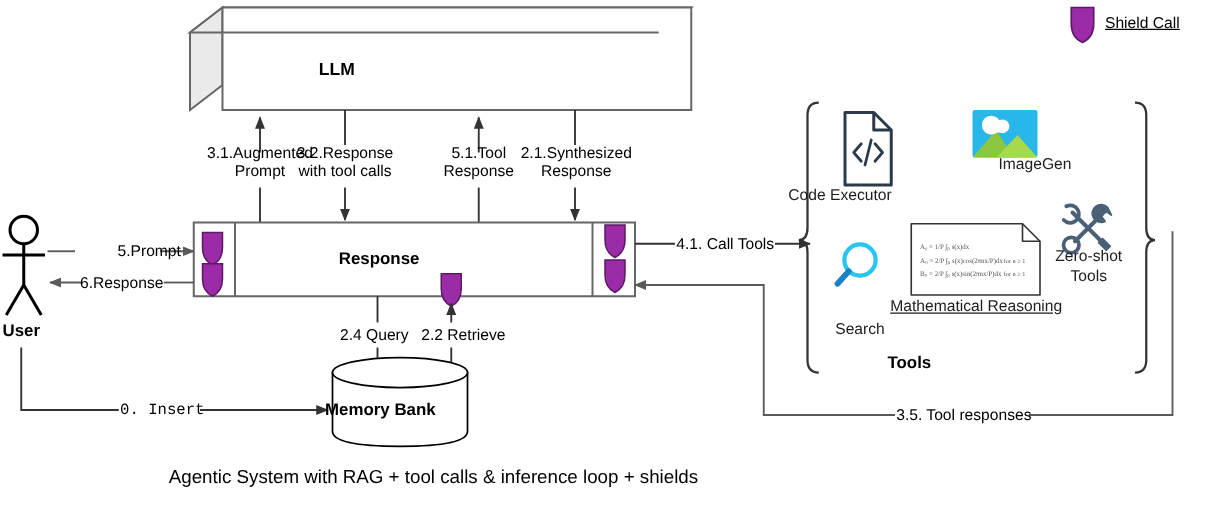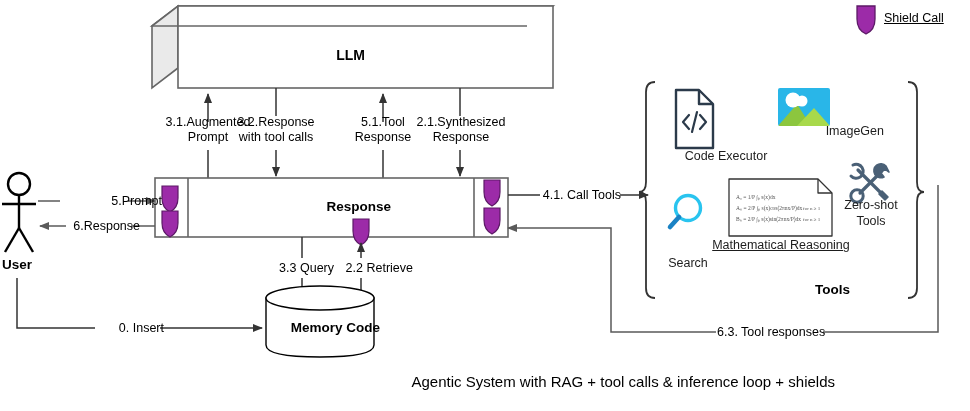--- a/index.html
+++ b/index.html
@@ -1,19 +1,19 @@
 <!DOCTYPE html>
 <html><head>
 <meta charset="utf-8">
 <style>
   html,body{margin:0;padding:0;background:#ffffff;}
   body{width:970px;height:411px;position:relative;overflow:hidden;
        font-family:"Liberation Sans","DejaVu Sans",sans-serif;color:#000;}
   .abs{position:absolute;}
-  .lbl{font-size:12.5px;line-height:14px;color:#000;text-align:right;white-space:nowrap;}
+  .lbl{font-size:12.5px;line-height:14px;color:#000;text-align:left;white-space:nowrap;}
   .lbl2{font-size:12.5px;line-height:15px;color:#000;text-align:center;}
   .bold{font-weight:bold;}
   #svg-layer{position:absolute;left:0;top:0;width:970px;height:411px;}
   .tool-cap{font-size:12.5px;line-height:15px;text-align:center;color:#1d1d1d;}
 </style>
 </head>
 <body>
 
 <svg id="svg-layer" viewBox="0 0 970 411">
   <defs>
@@ -198,34 +198,34 @@
 <div class="abs lbl2" style="left:383px;top:115px;width:120px;margin-left:-60px;">5.1.Tool</div>
 <div class="abs lbl2" style="left:383px;top:130px;width:120px;margin-left:-60px;">Response</div>
 
 <div class="abs lbl2" style="left:461px;top:115px;width:130px;margin-left:-65px;">2.1.Synthesized</div>
 <div class="abs lbl2" style="left:461px;top:130px;width:130px;margin-left:-65px;">Response</div>
 
 <div class="abs lbl bold" style="left:331px;top:200px;width:120px;margin-left:-60px;font-size:13.5px;">Response</div>
 
 <div class="abs lbl" style="left:94px;top:194px;width:68px;">5.Prompt</div>
 <div class="abs lbl" style="left:64px;top:219px;width:76px;">6.Response</div>
-<div class="abs lbl" style="left:96px;top:321px;width:68px;">0. Insert</div>
-
-<div class="abs lbl" style="left:272px;top:261px;width:62px;">3.3 Query</div>
+<div class="abs lbl" style="left:96px;top:321px;width:68px;font-family:Liberation Mono, monospace;">0. Insert</div>
+
+<div class="abs lbl" style="left:272px;top:261px;width:62px;">2.4 Query</div>
 <div class="abs lbl" style="left:337px;top:261px;width:76px;">2.2 Retrieve</div>
 
-<div class="abs lbl bold" style="left:320px;top:321px;width:120px;margin-left:-60px;font-size:13.5px;">Memory Code</div>
+<div class="abs lbl bold" style="left:320px;top:321px;width:120px;margin-left:-60px;font-size:13.5px;">Memory Bank</div>
 
 <div class="abs lbl bold" style="left:2px;top:258px;font-size:13.5px;text-align:right;">User</div>
 
 <div class="abs lbl" style="left:541px;top:188px;width:80px;">4.1. Call Tools</div>
-<div class="abs lbl" style="left:717px;top:325px;width:106px;">6.3. Tool responses</div>
-
-<div class="abs tool-cap" style="left:726px;top:149px;width:160px;margin-left:-80px;">Code Executor</div>
-<div class="abs tool-cap" style="left:804px;top:124px;width:160px;margin-left:-80px;text-align:right;">ImageGen</div>
+<div class="abs lbl" style="left:717px;top:325px;width:106px;">3.5. Tool responses</div>
+
+<div class="abs tool-cap" style="left:672px;top:149px;width:160px;margin-left:-80px;">Code Executor</div>
+<div class="abs tool-cap" style="left:828px;top:124px;width:160px;margin-left:-80px;">ImageGen</div>
 <div class="abs tool-cap" style="left:688px;top:256px;width:140px;margin-left:-70px;">Search</div>
 <div class="abs tool-cap" style="left:781px;top:237px;width:160px;margin-left:-80px;line-height:16px;text-decoration:underline;">Mathematical Reasoning</div>
 <div class="abs tool-cap" style="left:871px;top:197px;width:70px;margin-left:-35px;line-height:16px;">Zero-shot Tools</div>
 
 <div class="abs lbl bold" style="left:780px;top:283px;width:140px;margin-left:-70px;font-size:13.5px;">Tools</div>
 
 <div class="abs lbl" style="left:884px;top:11px;text-align:left;text-decoration:underline;">Shield Call</div>
 
 <div class="abs lbl" style="left:485px;top:375px;width:700px;margin-left:-350px;font-size:15px;">Agentic System with RAG + tool calls &amp; inference loop + shields</div>
 

